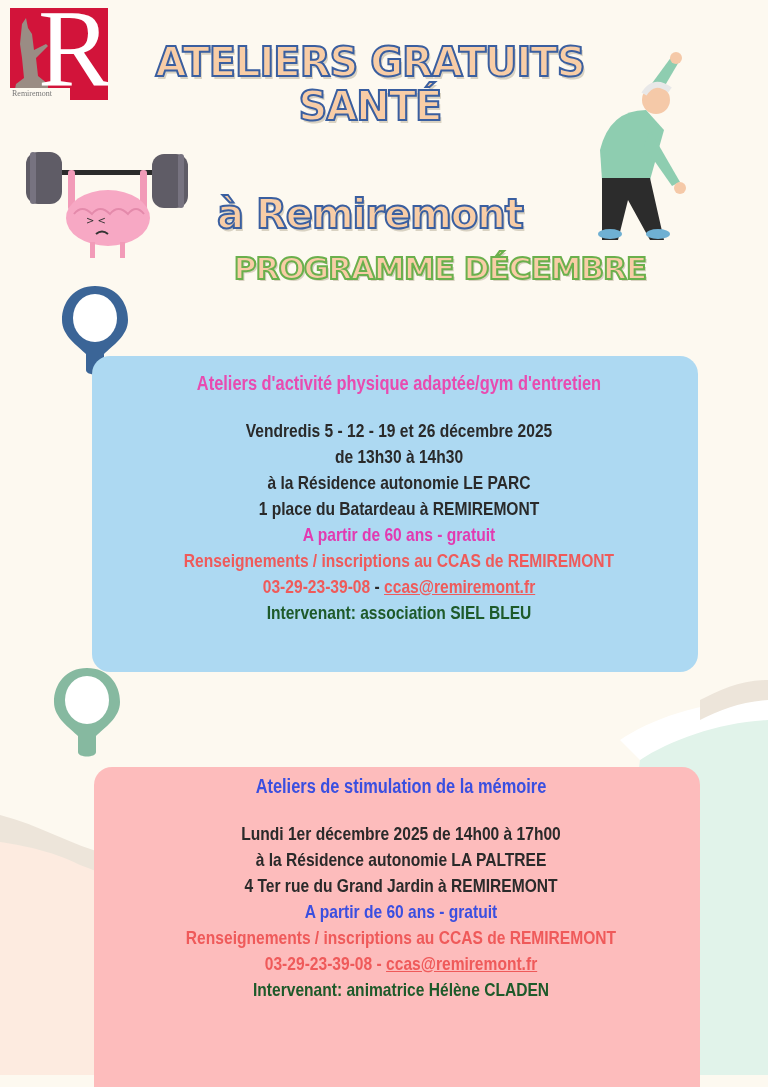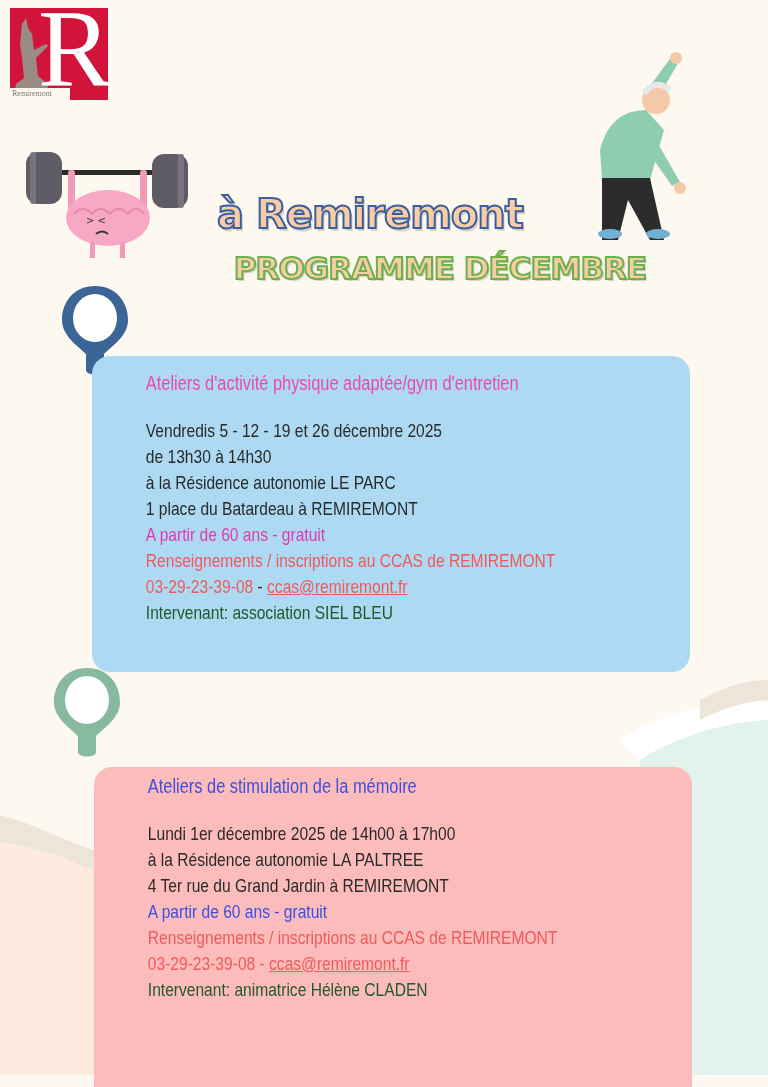--- a/index.html
+++ b/index.html
@@ -12,21 +12,21 @@
   .logo .R{position:absolute;left:28px;top:-14px;font-family:"Liberation Serif",serif;font-size:110px;color:#fff;line-height:1;}
   .logo .label{position:absolute;left:0;bottom:0;width:58px;height:12px;background:#fdf9f0;font-family:Liberation Serif, serif;font-size:8px;color:#777;line-height:12px;text-align:left;padding-left:2px;}
   
   .title{left:0;width:768px;text-align:center;font-family:"DejaVu Sans",sans-serif;font-weight:bold;color:#f8cda6;letter-spacing:-1px;}
   .title-main{top:40px;left:110px;width:520px;font-size:40px;line-height:44px;-webkit-text-stroke:2px #3a5fa0;text-shadow:2px 3px 0 #d9d2c2;}
   .title-sub{top:192px;left:110px;width:520px;font-size:40px;line-height:44px;-webkit-text-stroke:2px #3a5fa0;text-shadow:2px 3px 0 #d9d2c2;}
   .prog{top:250px;left:180px;width:520px;font-size:31px;line-height:36px;-webkit-text-stroke:2px #6ab04c;text-shadow:2px 2px 0 #d9d2c2;}
   
   .pin{width:70px;height:96px;}
   
-  .card{border-radius:18px;text-align:left;font-family:"Liberation Sans Narrow","Liberation Sans",sans-serif;font-weight:normal;font-stretch:condensed;}
+  .card{border-radius:18px;text-align:center;font-family:"Liberation Sans Narrow","Liberation Sans",sans-serif;font-weight:bold;font-stretch:condensed;padding-left:8px;}
   .card1{left:92px;top:356px;width:598px;height:316px;background:#add9f2;}
   .card2{left:94px;top:731px;width:598px;height:338px;background:#fdbcbc;margin-top:36px;}
   .card .line{display:block;font-size:19px;line-height:26px;transform:scaleX(0.82);transform-origin:center;white-space:nowrap;}
   .heading{font-size:20px !important;}
   .c-dark{color:#2a2a2a;}
   .c-pink{color:#e84bb0;}
   .c-magenta{color:#e23ab1;}
   .c-coral{color:#ef5a5a;}
   .c-green{color:#1e5a2a;}
   .c-blue{color:#3a4fe0;}
@@ -47,20 +47,22 @@
 
 <div class="abs logo">
   <svg class="abs" style="left:2px;top:6px" width="44" height="80" viewBox="0 0 44 80">
     <path d="M10 10 L14 4 L16 14 L20 20 L22 36 L34 30 L36 32 L24 44 L26 62 L36 70 L36 80 L2 80 L4 70 L12 64 L10 44 L8 30 Z" fill="#9a8c84"></path>
   </svg>
   <span class="R">R</span>
   <span class="label">Remiremont</span>
 </div>
 
 <div class="abs title title-main">
+  <div>ATELIERS GRATUITS</div>
+  <div>SANTÉ</div>
 </div>
 <div class="abs title title-sub">à Remiremont</div>
 <div class="abs title prog">
   <div>PROGRAMME DÉCEMBRE</div>
 </div>
 
 <svg class="abs" style="left:24px;top:148px" width="170" height="112" viewBox="0 0 170 112">
   <rect x="30" y="22" width="110" height="5" rx="2" fill="#2b2b2b"></rect>
   <rect x="2" y="4" width="36" height="52" rx="12" fill="#5f5c66"></rect>
   <rect x="6" y="4" width="6" height="52" rx="3" fill="#777380"></rect>

